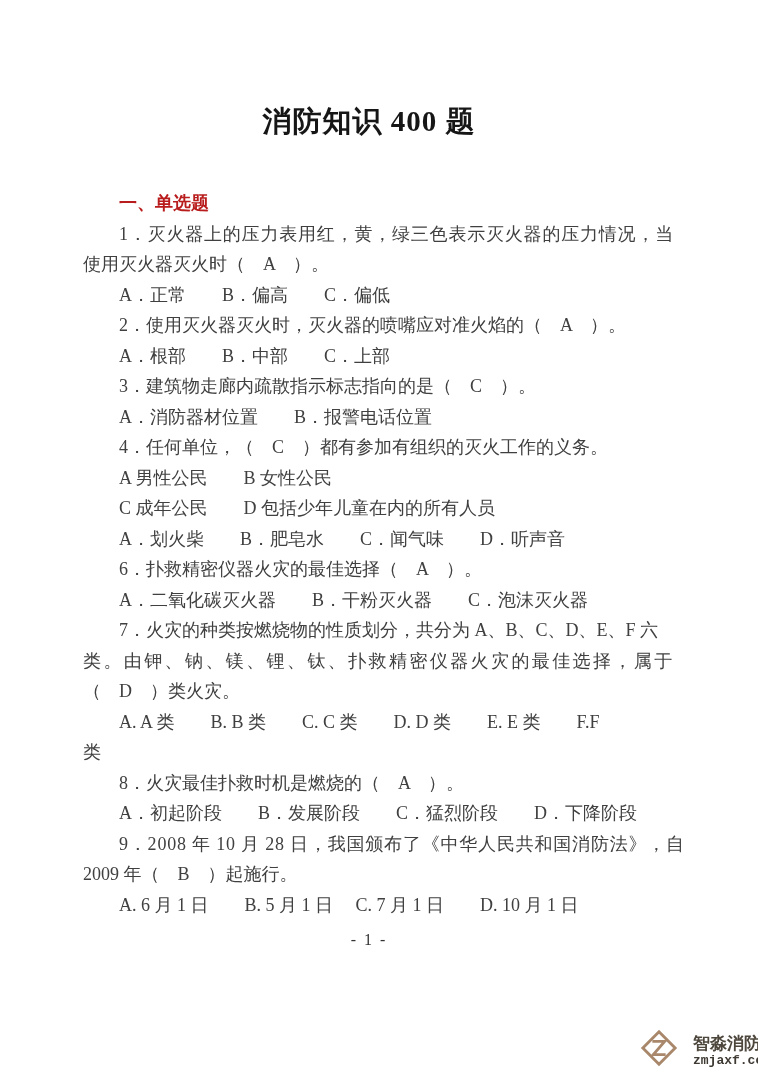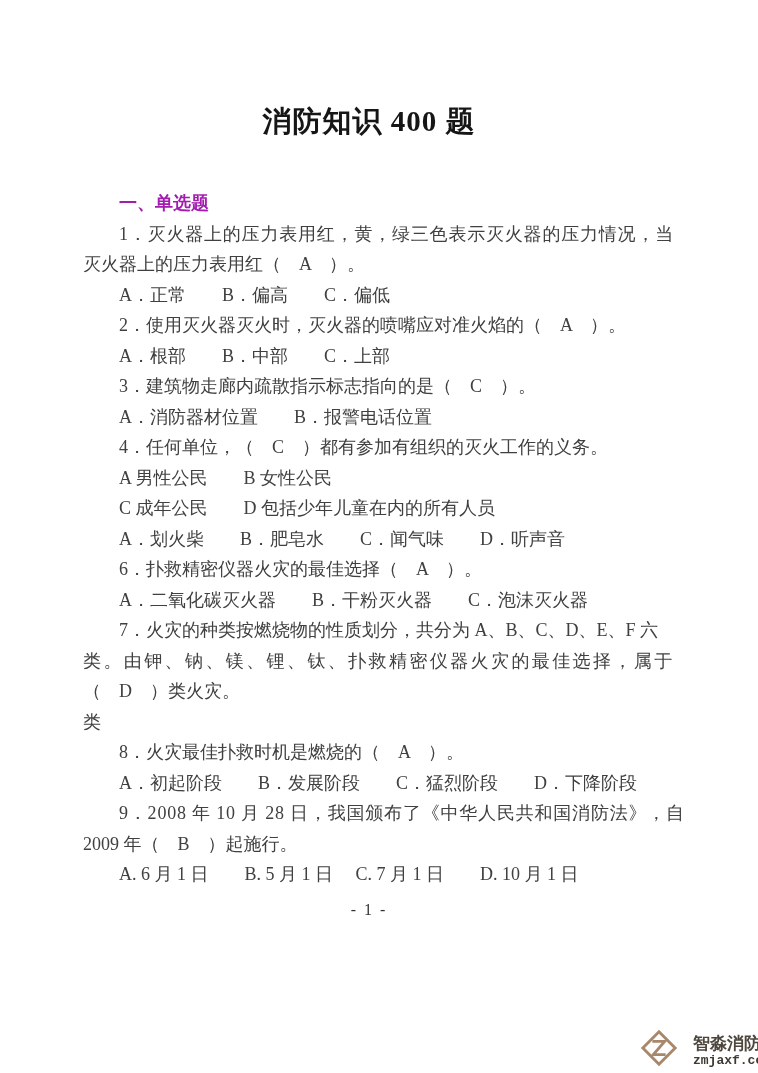--- a/index.html
+++ b/index.html
@@ -24,21 +24,21 @@
     text-align: center;
     color: #161616;
     letter-spacing: 1px;
   }
   .section-heading {
     height: 30.5px; line-height: 30.5px;
     padding-left: 36px;
     font-family: "Liberation Sans", sans-serif;
     font-size: 18px;
     font-weight: bold;
-    color: #a21caf;
+    color: #b91c1c;
     white-space: pre;
   }
   .line {
     height: 30.5px; line-height: 30.5px;
     font-size: 18px;
     white-space: pre;
     color: #404040;
   }
   .line.indent { padding-left: 36px; }
   .line.ls1 { letter-spacing: 0.8px; }
@@ -74,35 +74,36 @@
   }
 </style>
 </head>
 <body>
 
 <div class="page">
   <h1 class="doc-title">消防知识 400 题</h1>
   <div class="section-heading">一、单选题</div>
   <div id="lines">
       <div class="line indent ls1">1．灭火器上的压力表用红，黄，绿三色表示灭火器的压力情况，当</div>
-      <div class="line flush">灭火器上的压力表用红（　A　）。</div>
+      <div class="line flush">使用灭火器灭火时（　A　）。</div>
       <div class="line indent">A．正常　　B．偏高　　C．偏低</div>
       <div class="line indent">2．使用灭火器灭火时，灭火器的喷嘴应对准火焰的（　A　）。</div>
       <div class="line indent">A．根部　　B．中部　　C．上部</div>
       <div class="line indent">3．建筑物走廊内疏散指示标志指向的是（　C　）。</div>
       <div class="line indent">A．消防器材位置　　B．报警电话位置</div>
       <div class="line indent">4．任何单位，（　C　）都有参加有组织的灭火工作的义务。</div>
       <div class="line indent">A 男性公民　　B 女性公民</div>
       <div class="line indent">C 成年公民　　D 包括少年儿童在内的所有人员</div>
       <div class="line indent">A．划火柴　　B．肥皂水　　C．闻气味　　D．听声音</div>
       <div class="line indent">6．扑救精密仪器火灾的最佳选择（　A　）。</div>
       <div class="line indent">A．二氧化碳灭火器　　B．干粉灭火器　　C．泡沫灭火器</div>
       <div class="line indent">7．火灾的种类按燃烧物的性质划分，共分为 A、B、C、D、E、F 六</div>
       <div class="line flush ls2">类。由钾、钠、镁、锂、钛、扑救精密仪器火灾的最佳选择，属于</div>
       <div class="line flush">（　D　）类火灾。</div>
+      <div class="line indent">A. A 类　　B. B 类　　C. C 类　　D. D 类　　E. E 类　　F.F</div>
       <div class="line flush">类</div>
       <div class="line indent">8．火灾最佳扑救时机是燃烧的（　A　）。</div>
       <div class="line indent">A．初起阶段　　B．发展阶段　　C．猛烈阶段　　D．下降阶段</div>
       <div class="line indent ls1">9．2008 年 10 月 28 日，我国颁布了《中华人民共和国消防法》，自</div>
       <div class="line flush">2009 年（　B　）起施行。</div>
       <div class="line indent">A. 6 月 1 日　　B. 5 月 1 日　 C. 7 月 1 日　　D. 10 月 1 日</div>
     </div>
   <div class="page-number">- 1 -</div>
 </div>
 

